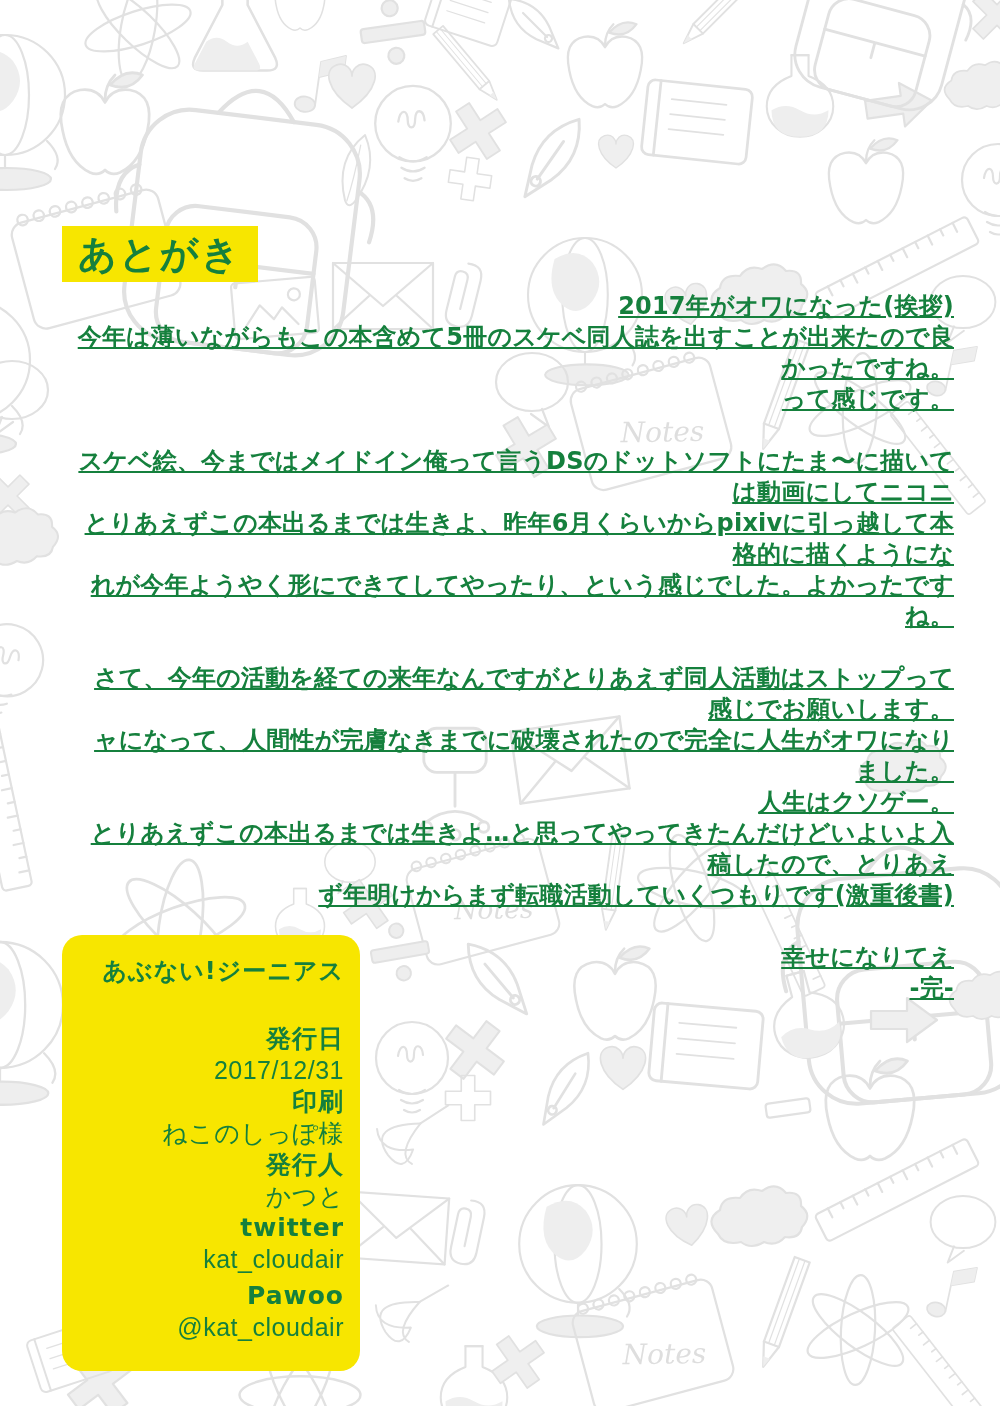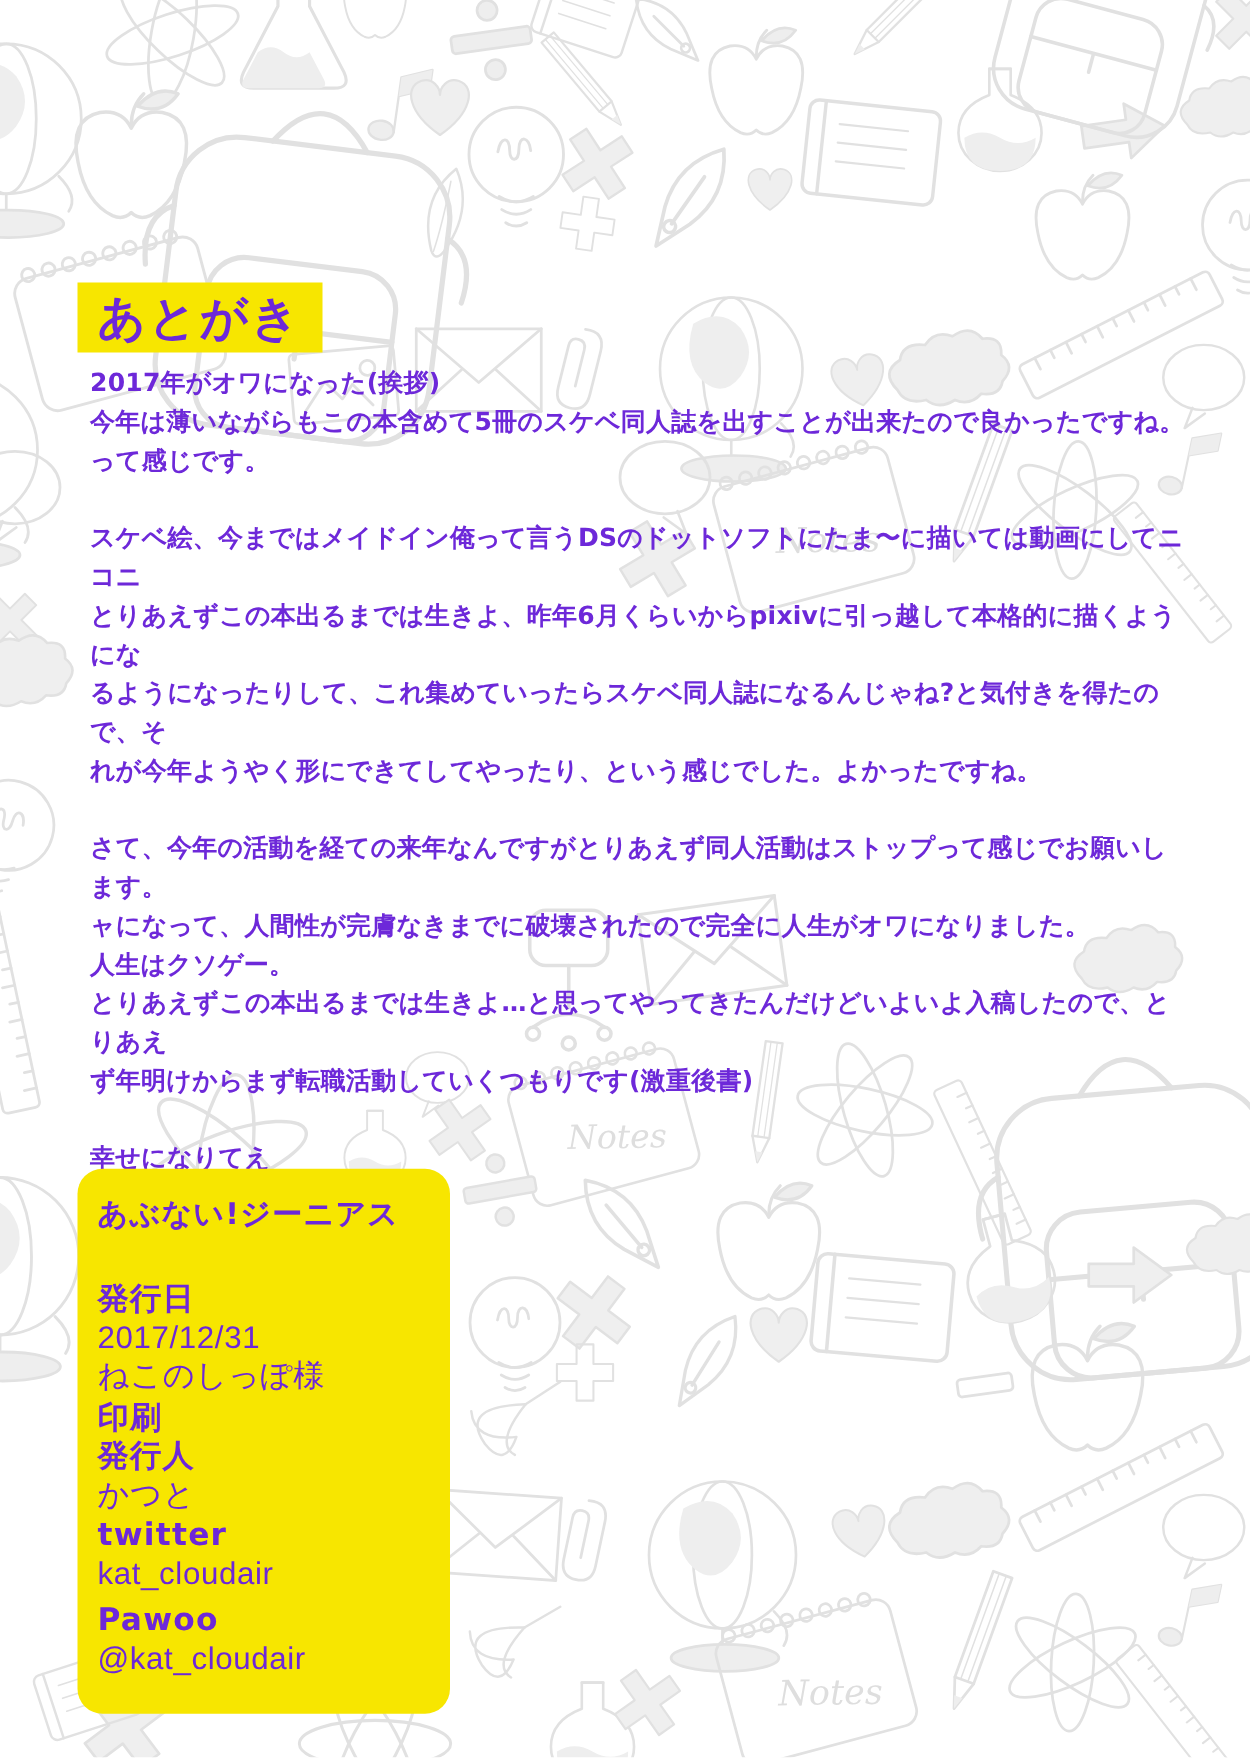--- a/index.html
+++ b/index.html
@@ -1,33 +1,34 @@
 <!DOCTYPE html>
 <html><head>
 <meta charset="utf-8">
 <style>
   html,body { margin:0; padding:0; background:#ffffff; }
   .page {
     position:relative; width:1000px; height:1406px; overflow:hidden;
-    background:#ffffff; color:#6d28d9;
+    background:#ffffff; color:#15803d;
     font-family:"DejaVu Sans","Liberation Sans",sans-serif;
+    text-align:right;
   }
   .bg { position:absolute; left:0; top:0; }
   .content { position:absolute; left:0; top:0; width:1000px; height:1406px; }
 
   .title-highlight {
     position:absolute; left:62px; top:226px; margin:0;
     display:inline-block; background:#f7e600;
     font-size:38px; font-weight:800; line-height:56px;
     padding:0 16px; letter-spacing:2px;
   }
 
   .body-text {
     position:absolute; left:72px; top:291px; width:882px;
-    font-size:20px; font-weight:700; line-height:31px; letter-spacing:0.2px;
+    font-size:24px; font-weight:700; line-height:31px; letter-spacing:0.2px;text-decoration:underline;
   }
   .para { margin:0 0 31px 0; }
   .para:last-child { margin-bottom:0; }
 
   .colophon {
     position:absolute; left:62px; top:935px; width:298px; height:436px;
     background:#f7e600; box-sizing:border-box; padding:20px 16px 0 16px;border-radius:20px;
   }
   .c-title { font-size:24px; font-weight:800; letter-spacing:1px; margin:0 0 36px 0; }
   .c-row { font-size:25px; line-height:31.5px; }
@@ -286,21 +287,20 @@
 
     <div class="body-text">
       <div class="para">
           <div>2017年がオワになった(挨拶)</div>
           <div>今年は薄いながらもこの本含めて5冊のスケベ同人誌を出すことが出来たので良かったですね。</div>
           <div>って感じです。</div>
         </div>
       <div class="para">
           <div>スケベ絵、今まではメイドイン俺って言うDSのドットソフトにたま〜に描いては動画にしてニコニ</div>
           <div>とりあえずこの本出るまでは生きよ、昨年6月くらいからpixivに引っ越して本格的に描くようにな</div>
-          <div>るようになったりして、これ集めていったらスケベ同人誌になるんじゃね?と気付きを得たので、そ</div>
           <div>れが今年ようやく形にできてしてやったり、という感じでした。よかったですね。</div>
         </div>
       <div class="para">
           <div>さて、今年の活動を経ての来年なんですがとりあえず同人活動はストップって感じでお願いします。</div>
           <div>ャになって、人間性が完膚なきまでに破壊されたので完全に人生がオワになりました。</div>
           <div>人生はクソゲー。</div>
           <div>とりあえずこの本出るまでは生きよ…と思ってやってきたんだけどいよいよ入稿したので、とりあえ</div>
           <div>ず年明けからまず転職活動していくつもりです(激重後書)</div>
         </div>
       <div class="para">
@@ -308,22 +308,22 @@
           <div>-完-</div>
         </div>
     </div>
 
     <div class="colophon">
       <div class="c-title">あぶない!ジーニアス</div>
 
       <div class="c-row c-label">発行日</div>
       <div class="c-row c-value">2017/12/31</div>
 
+      <div class="c-row c-label">印刷</div>
       <div class="c-row c-value">ねこのしっぽ様</div>
-      <div class="c-row c-label">印刷</div>
 
       <div class="c-row c-label">発行人</div>
       <div class="c-row c-value">かつと</div>
 
       <div class="c-row c-label">twitter</div>
       <div class="c-row c-value">kat_cloudair</div>
 
       <div class="c-row c-label c-gap">Pawoo</div>
       <div class="c-row c-value">@kat_cloudair</div>
     </div>

